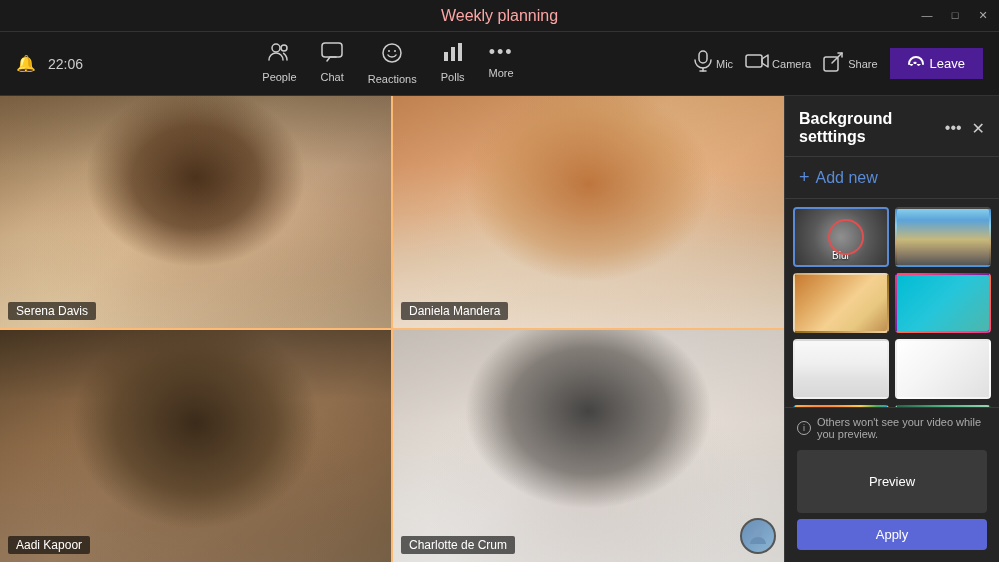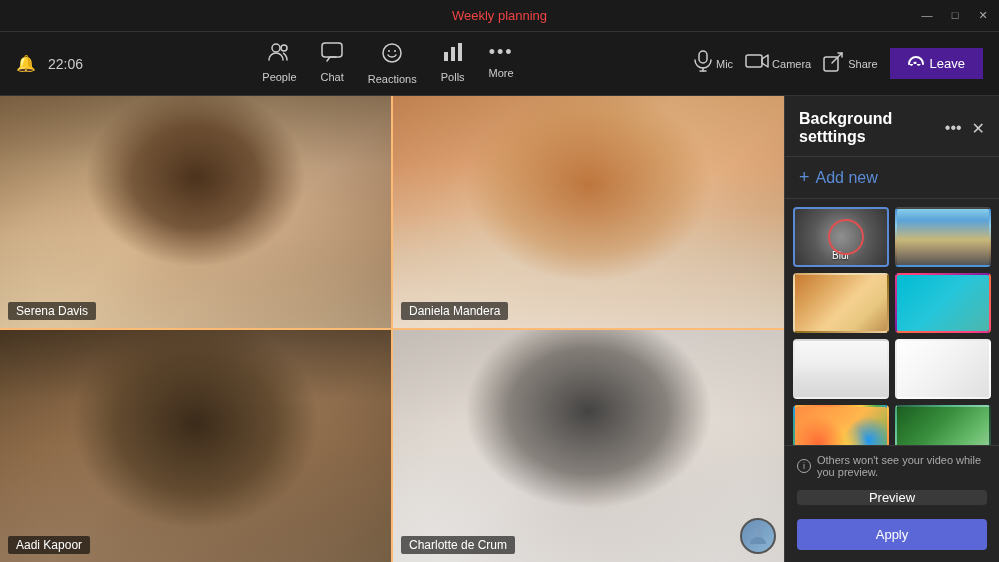--- a/index.html
+++ b/index.html
@@ -19,22 +19,22 @@
       display: flex;
       align-items: center;
       justify-content: space-between;
       padding: 0 8px;
       border-bottom: 1px solid #333;
     }
     .title-bar-center {
       position: absolute;
       left: 50%;
       transform: translateX(-50%);
-      font-size: 13px;
-      color: #ef4444;
+      font-size: 16px;
+      color: #fca5a5;
     }
     .title-bar-controls {
       display: flex;
       gap: 12px;
       margin-left: auto;
     }
     .title-bar-btn {
       font-size: 11px;
       color: #aaa;
       cursor: pointer;
@@ -274,28 +274,28 @@
       border-radius: 50%;
       border: 1px solid #aaa;
       display: flex;
       align-items: center;
       justify-content: center;
       font-size: 9px;
       flex-shrink: 0;
     }
     .preview-btn {
       width: 100%;
-      padding: 0;
+      padding: 24px;
       background: #3a3a3a;
       color: #fff;
       border: none;
       border-radius: 4px;
       font-size: 13px;
       cursor: pointer;
-      margin-bottom: 14px;
+      margin-bottom: 6px;
     }
     .apply-btn {
       width: 100%;
       padding: 8px;
       background: #5b67d6;
       color: #fff;
       border: none;
       border-radius: 4px;
       font-size: 13px;
       cursor: pointer;

